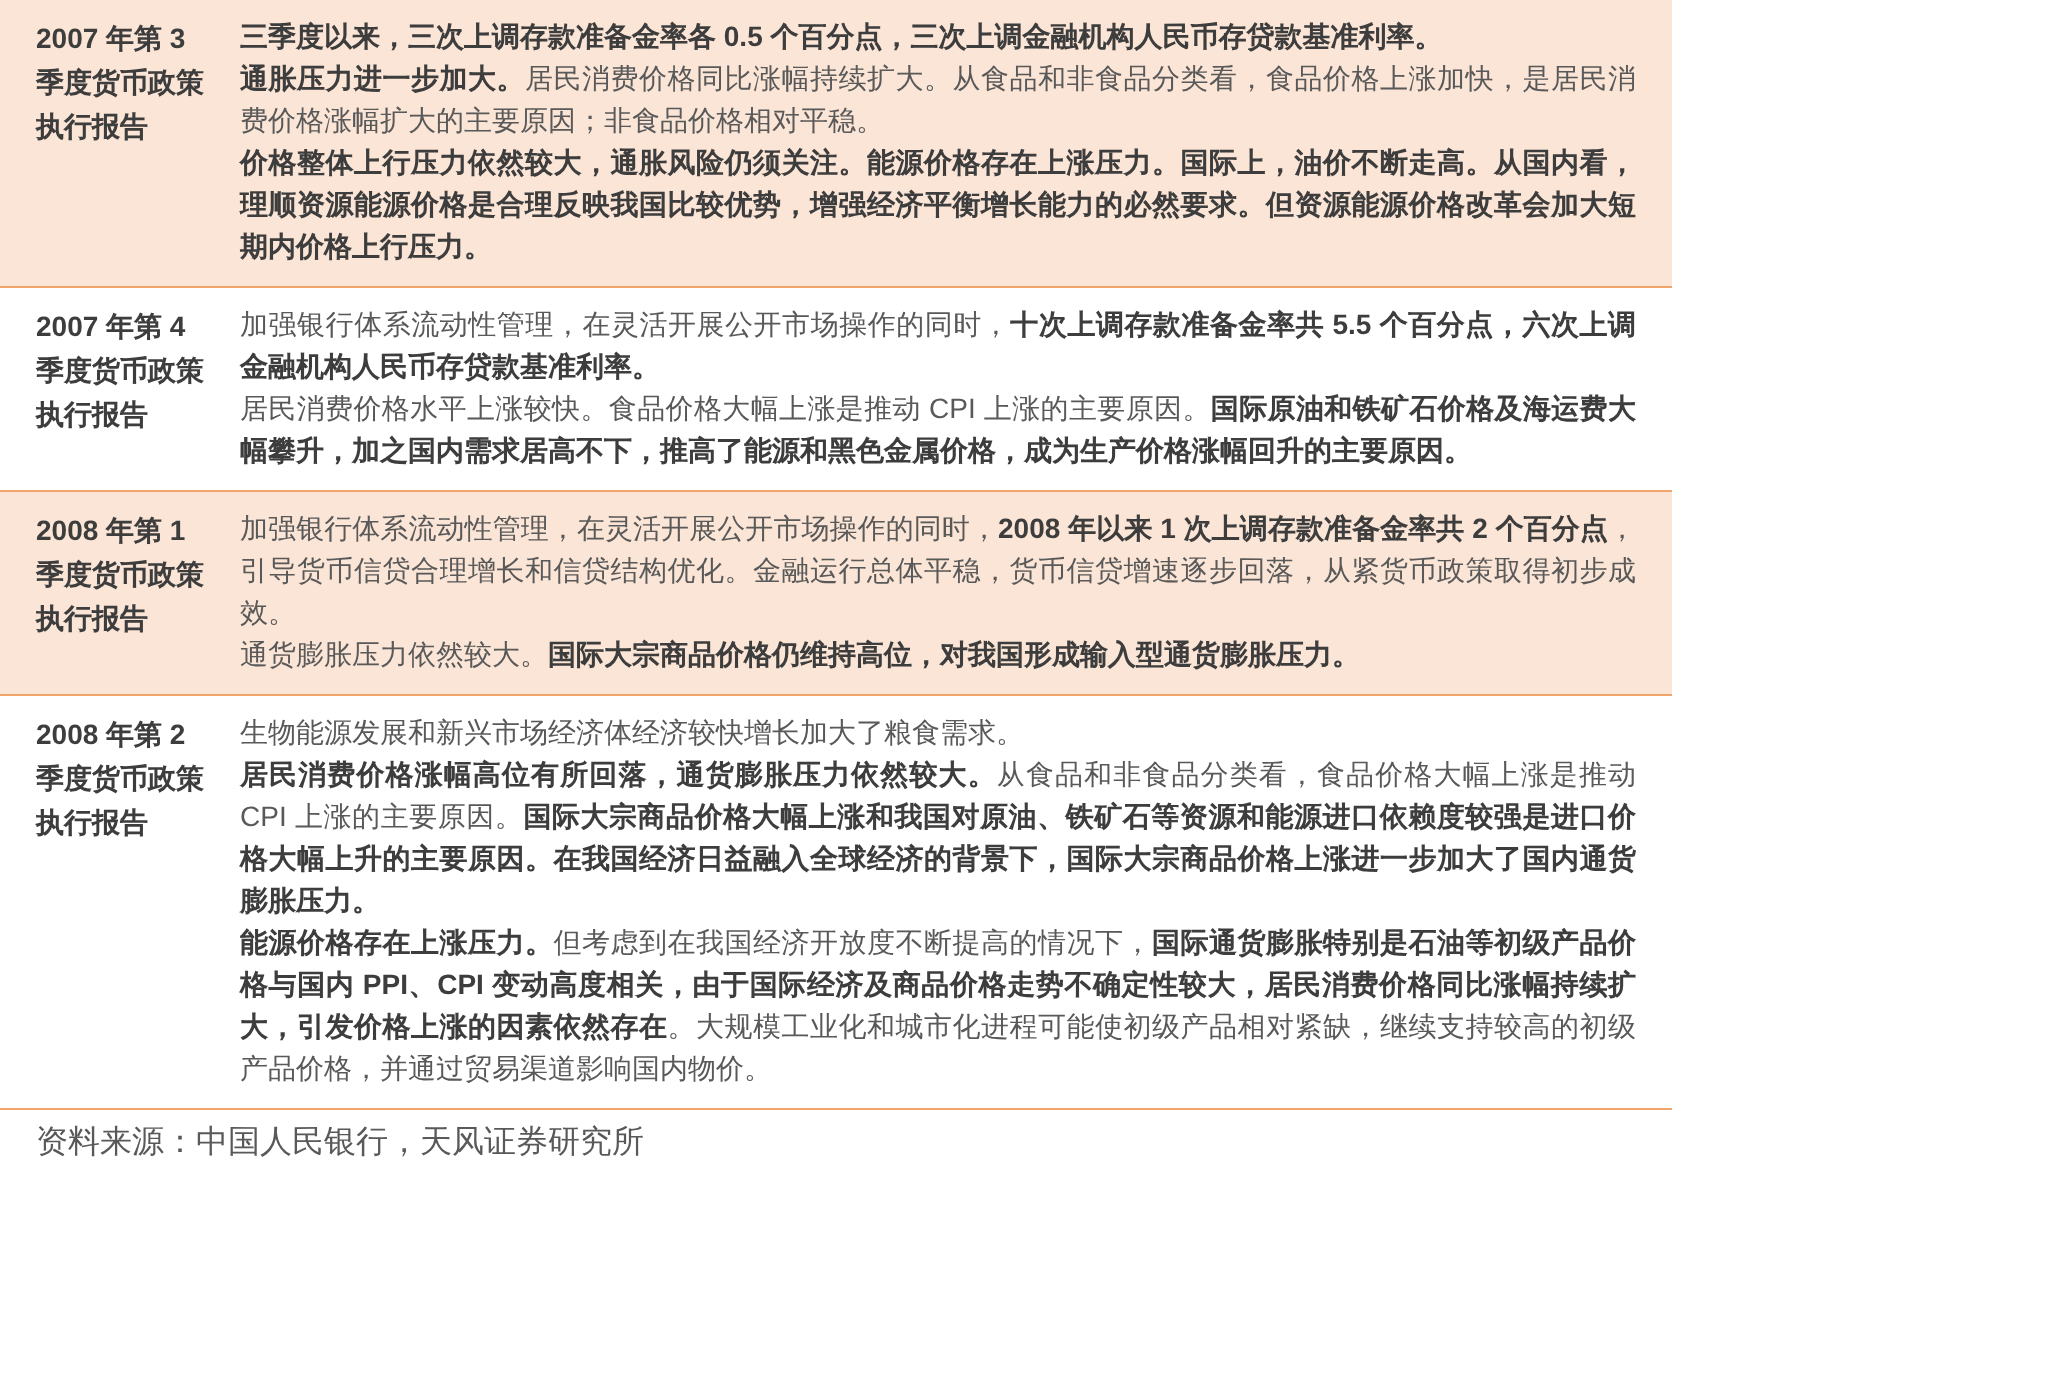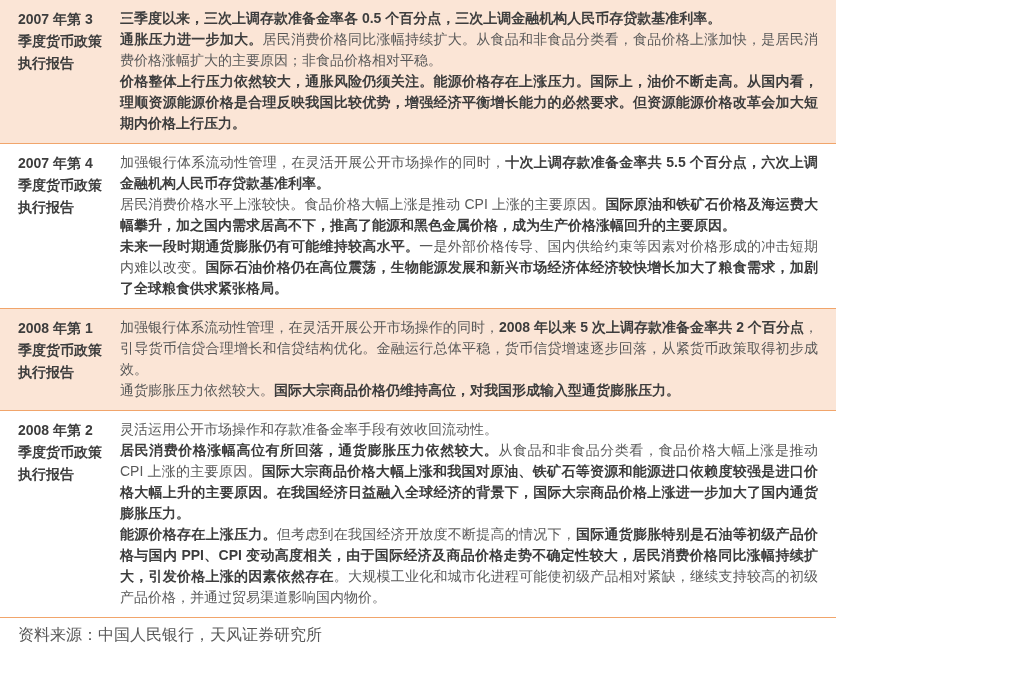--- a/index.html
+++ b/index.html
@@ -56,35 +56,34 @@
         <div class="para"><span class="b">通胀压力进一步加大。</span><span>居民消费价格同比涨幅持续扩大。从食品和非食品分类看，食品价格上涨加快，是居民消费价格涨幅扩大的主要原因；非食品价格相对平稳。</span></div>
         <div class="para"><span class="b">价格整体上行压力依然较大，通胀风险仍须关注。能源价格存在上涨压力。国际上，油价不断走高。从国内看，理顺资源能源价格是合理反映我国比较优势，增强经济平衡增长能力的必然要求。但资源能源价格改革会加大短期内价格上行压力。</span></div>
       </div>
   </div>
 
   <div class="row">
     <div class="cell title">2007 年第 4 季度货币政策执行报告</div>
     <div class="cell content">
         <div class="para"><span>加强银行体系流动性管理，在灵活开展公开市场操作的同时，</span><span class="b">十次上调存款准备金率共 5.5 个百分点，六次上调金融机构人民币存贷款基准利率。</span></div>
         <div class="para"><span>居民消费价格水平上涨较快。食品价格大幅上涨是推动 CPI 上涨的主要原因。</span><span class="b">国际原油和铁矿石价格及海运费大幅攀升，加之国内需求居高不下，推高了能源和黑色金属价格，成为生产价格涨幅回升的主要原因。</span></div>
-        <div class="para"><span class="b">未来一段时期通货膨胀仍有可能维持较高水平。</span><span>一是外部价格传导、国内供给约束等因素对价格形成的冲击短期内难以改变。</span><span class="b">国际石油价格仍在高位震荡，生物能源发展和新兴市场经济体经济较快增长加大了粮食需求，加剧了全球粮食供求紧张格局。</span></div>
       </div>
   </div>
 
   <div class="row hl">
     <div class="cell title">2008 年第 1 季度货币政策执行报告</div>
     <div class="cell content">
-        <div class="para"><span>加强银行体系流动性管理，在灵活开展公开市场操作的同时，</span><span class="b">2008 年以来 5 次上调存款准备金率共 2 个百分点</span><span>，引导货币信贷合理增长和信贷结构优化。金融运行总体平稳，货币信贷增速逐步回落，从紧货币政策取得初步成效。</span></div>
+        <div class="para"><span>加强银行体系流动性管理，在灵活开展公开市场操作的同时，</span><span class="b">2008 年以来 1 次上调存款准备金率共 2 个百分点</span><span>，引导货币信贷合理增长和信贷结构优化。金融运行总体平稳，货币信贷增速逐步回落，从紧货币政策取得初步成效。</span></div>
         <div class="para"><span>通货膨胀压力依然较大。</span><span class="b">国际大宗商品价格仍维持高位，对我国形成输入型通货膨胀压力。</span></div>
       </div>
   </div>
 
   <div class="row">
     <div class="cell title">2008 年第 2 季度货币政策执行报告</div>
     <div class="cell content">
-        <div class="para"><span>灵活运用公开市场操作和存款准备金率手段有效收回流动性。</span></div>
+        <div class="para"><span>生物能源发展和新兴市场经济体经济较快增长加大了粮食需求。</span></div>
         <div class="para"><span class="b">居民消费价格涨幅高位有所回落，通货膨胀压力依然较大。</span><span>从食品和非食品分类看，食品价格大幅上涨是推动 CPI 上涨的主要原因。</span><span class="b">国际大宗商品价格大幅上涨和我国对原油、铁矿石等资源和能源进口依赖度较强是进口价格大幅上升的主要原因。在我国经济日益融入全球经济的背景下，国际大宗商品价格上涨进一步加大了国内通货膨胀压力。</span></div>
         <div class="para"><span class="b">能源价格存在上涨压力。</span><span>但考虑到在我国经济开放度不断提高的情况下，</span><span class="b">国际通货膨胀特别是石油等初级产品价格与国内 PPI、CPI 变动高度相关，由于国际经济及商品价格走势不确定性较大，居民消费价格同比涨幅持续扩大，引发价格上涨的因素依然存在</span><span>。大规模工业化和城市化进程可能使初级产品相对紧缺，继续支持较高的初级产品价格，并通过贸易渠道影响国内物价。</span></div>
       </div>
   </div>
 </div>
 
 <div class="footer">资料来源：中国人民银行，天风证券研究所</div>
 
 </body></html>

